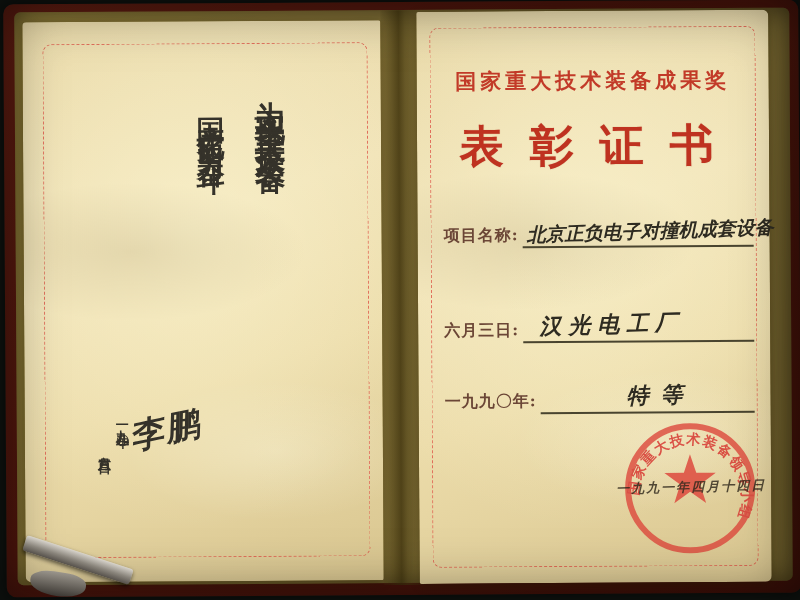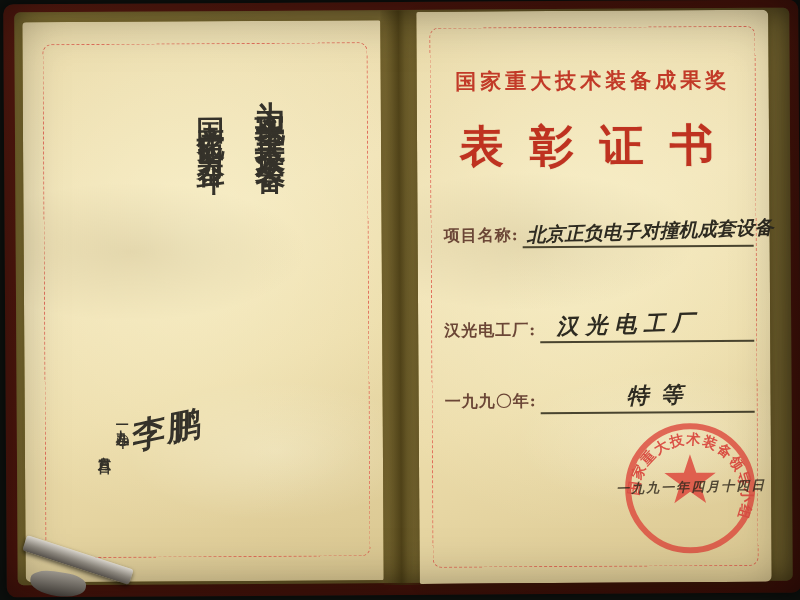--- a/index.html
+++ b/index.html
@@ -133,21 +133,21 @@
       <div class="cert-title">表彰证书</div>
 
       <div class="field f1">
         <span class="flabel">项目名称:</span>
         <span class="fline">
           <span class="fvalue">北京正负电子对撞机成套设备</span>
         </span>
       </div>
 
       <div class="field f2">
-        <span class="flabel">汉光电工厂:</span>
+        <span class="flabel">六月三日:</span>
         <span class="fline">
           <span class="fvalue">汉光电工厂</span>
         </span>
       </div>
 
       <div class="field f3">
         <span class="flabel">一九九〇年:</span>
         <span class="fline">
           <span class="fvalue">特等</span>
         </span>

